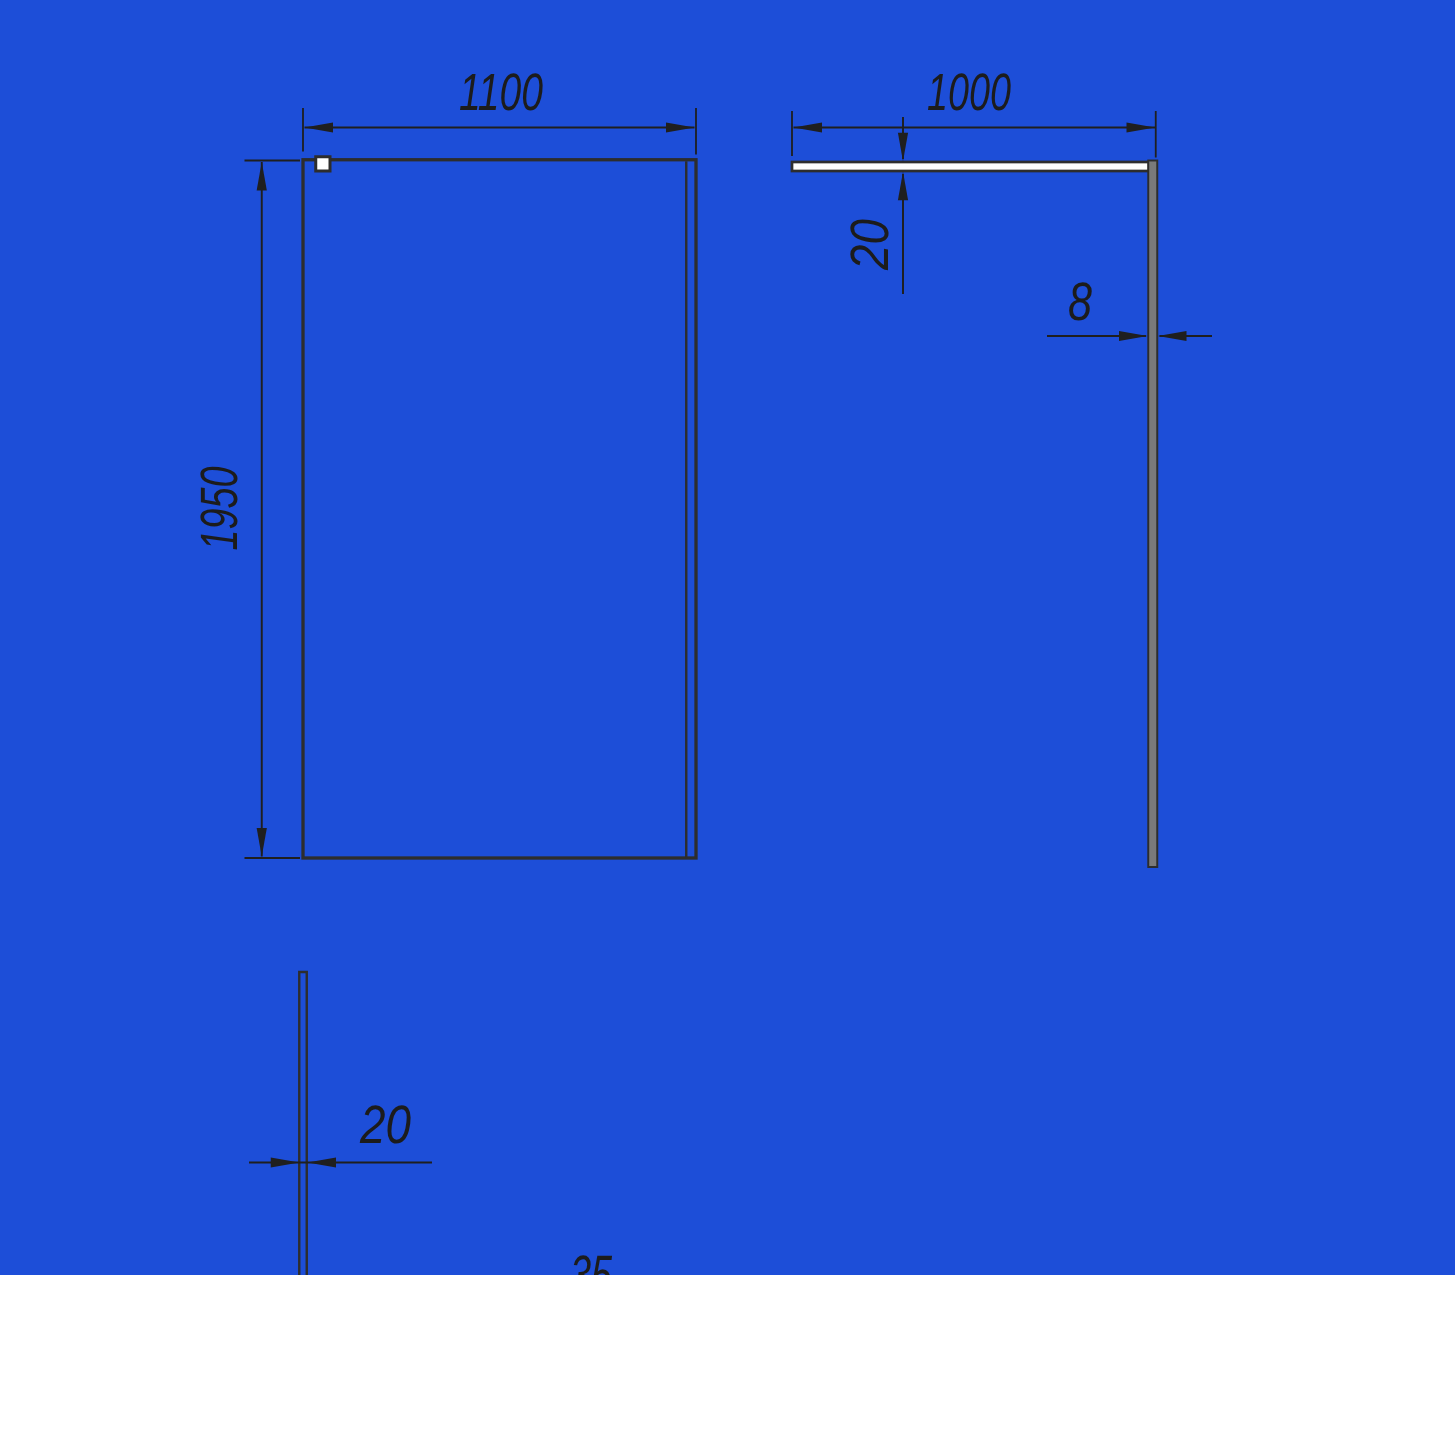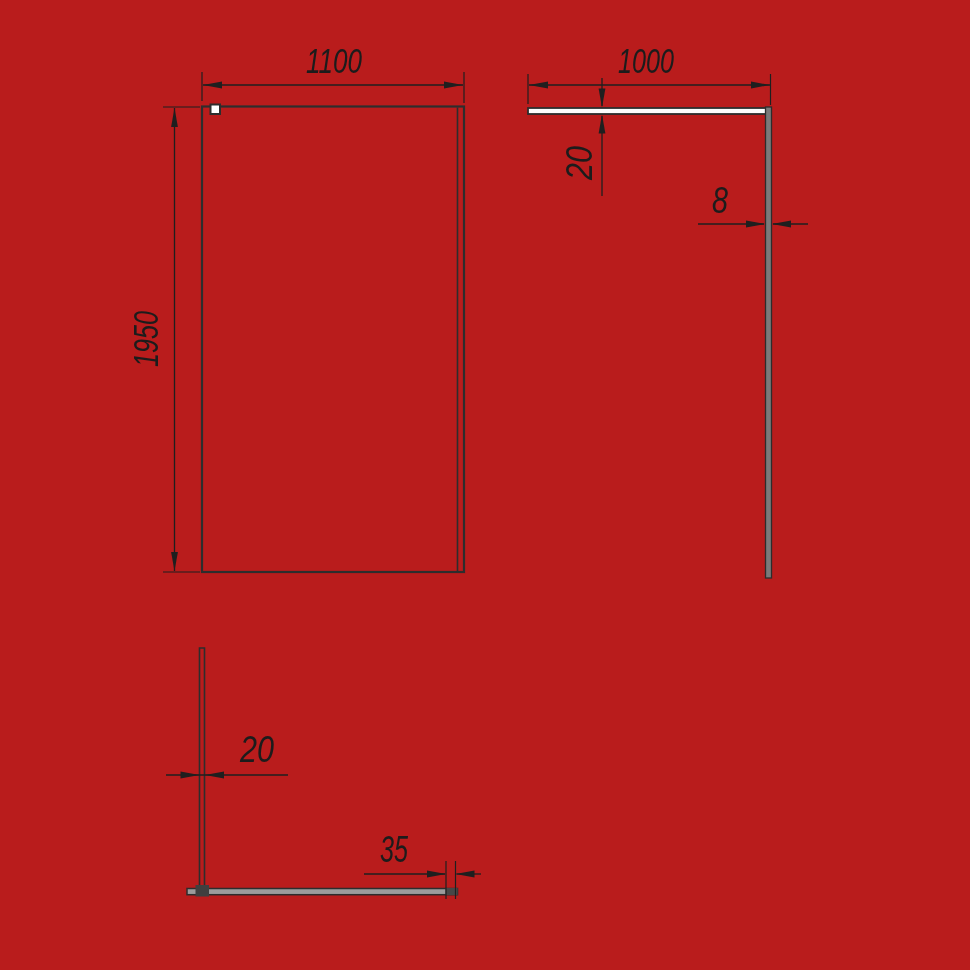--- a/index.html
+++ b/index.html
@@ -1,16 +1,16 @@
 <!DOCTYPE html>
 <html><head>
 <meta charset="utf-8">
 <style>
   html,body{margin:0;padding:0;background:#fff;}
-  .canvas{position:relative;width:970px;height:970px;background:#b91c1c;overflow:hidden;
+  .canvas{position:relative;width:970px;height:850px;background:#1d4ed8;overflow:hidden;
           font-family:"Liberation Sans",sans-serif;}
   svg{display:block;}
   .outline{stroke:#2d2d2d;stroke-width:2.2;fill:none;stroke-linejoin:miter;}
   .outline-thin{stroke:#2d2d2d;stroke-width:1.6;fill:none;}
   .dimline{stroke:#1f1f1f;stroke-width:1.3;fill:none;}
   .extline{stroke:#1f1f1f;stroke-width:1.2;fill:none;}
   .arrowhead{fill:#1f1f1f;stroke:none;}
   .dim-text{font-family:"Liberation Sans",sans-serif;font-style:italic;
             font-size:35px;fill:#1c1c1c;}
   .dim-text-sm{font-family:"Liberation Sans",sans-serif;font-style:italic;

